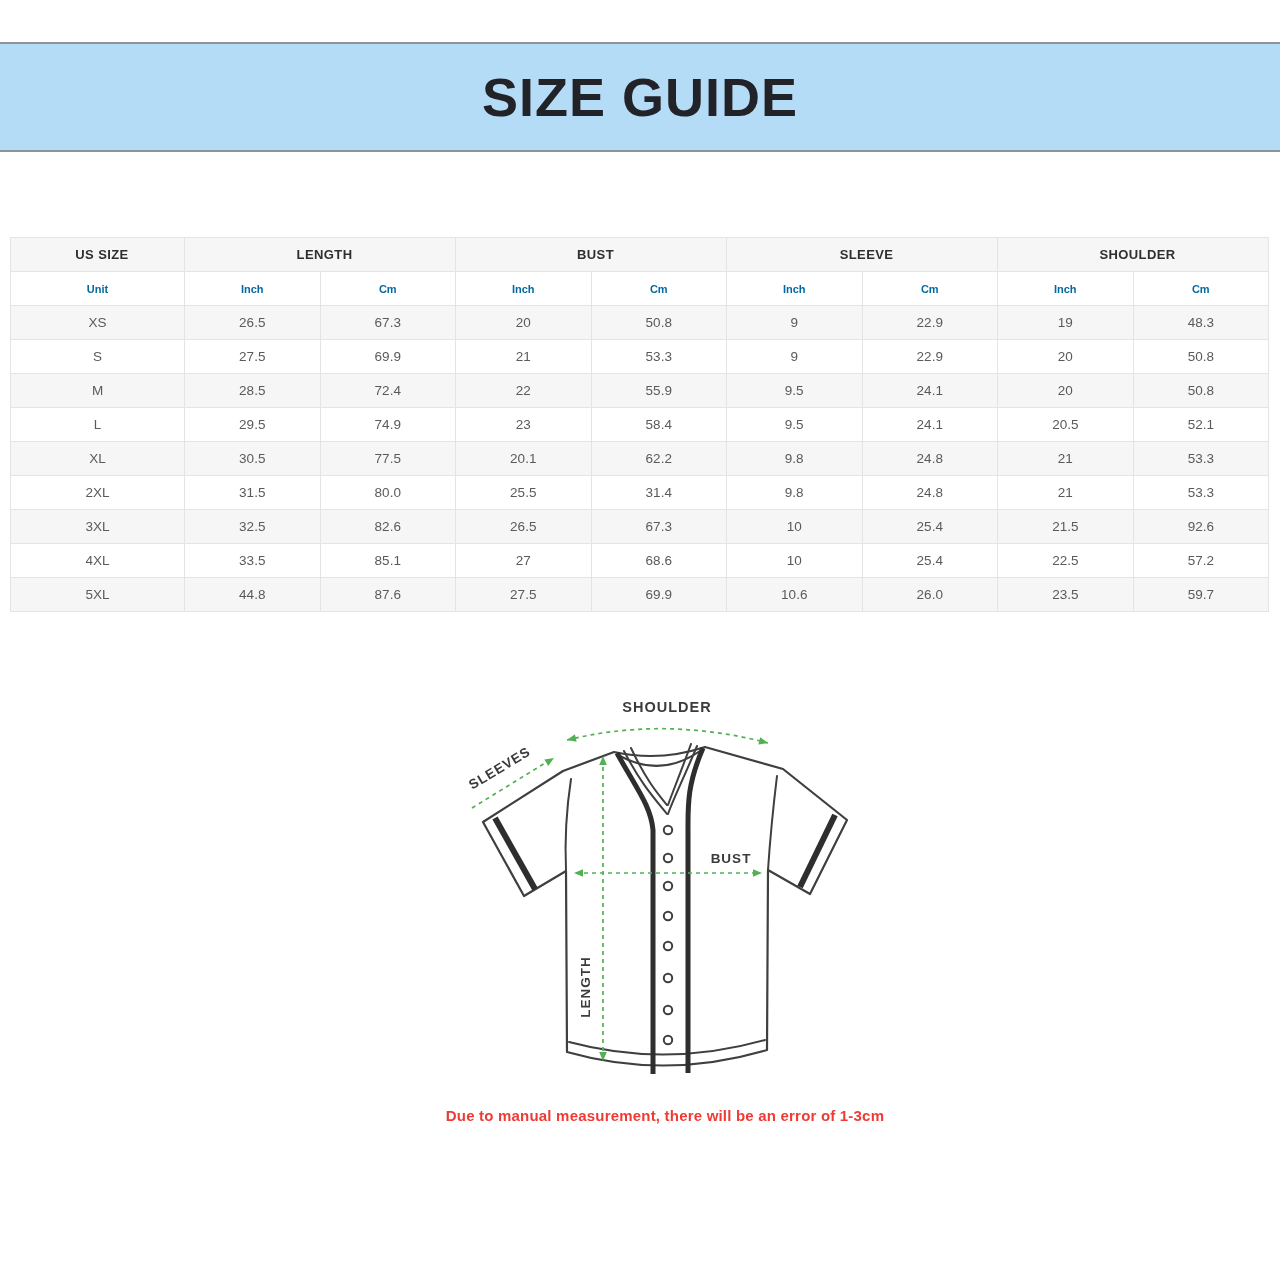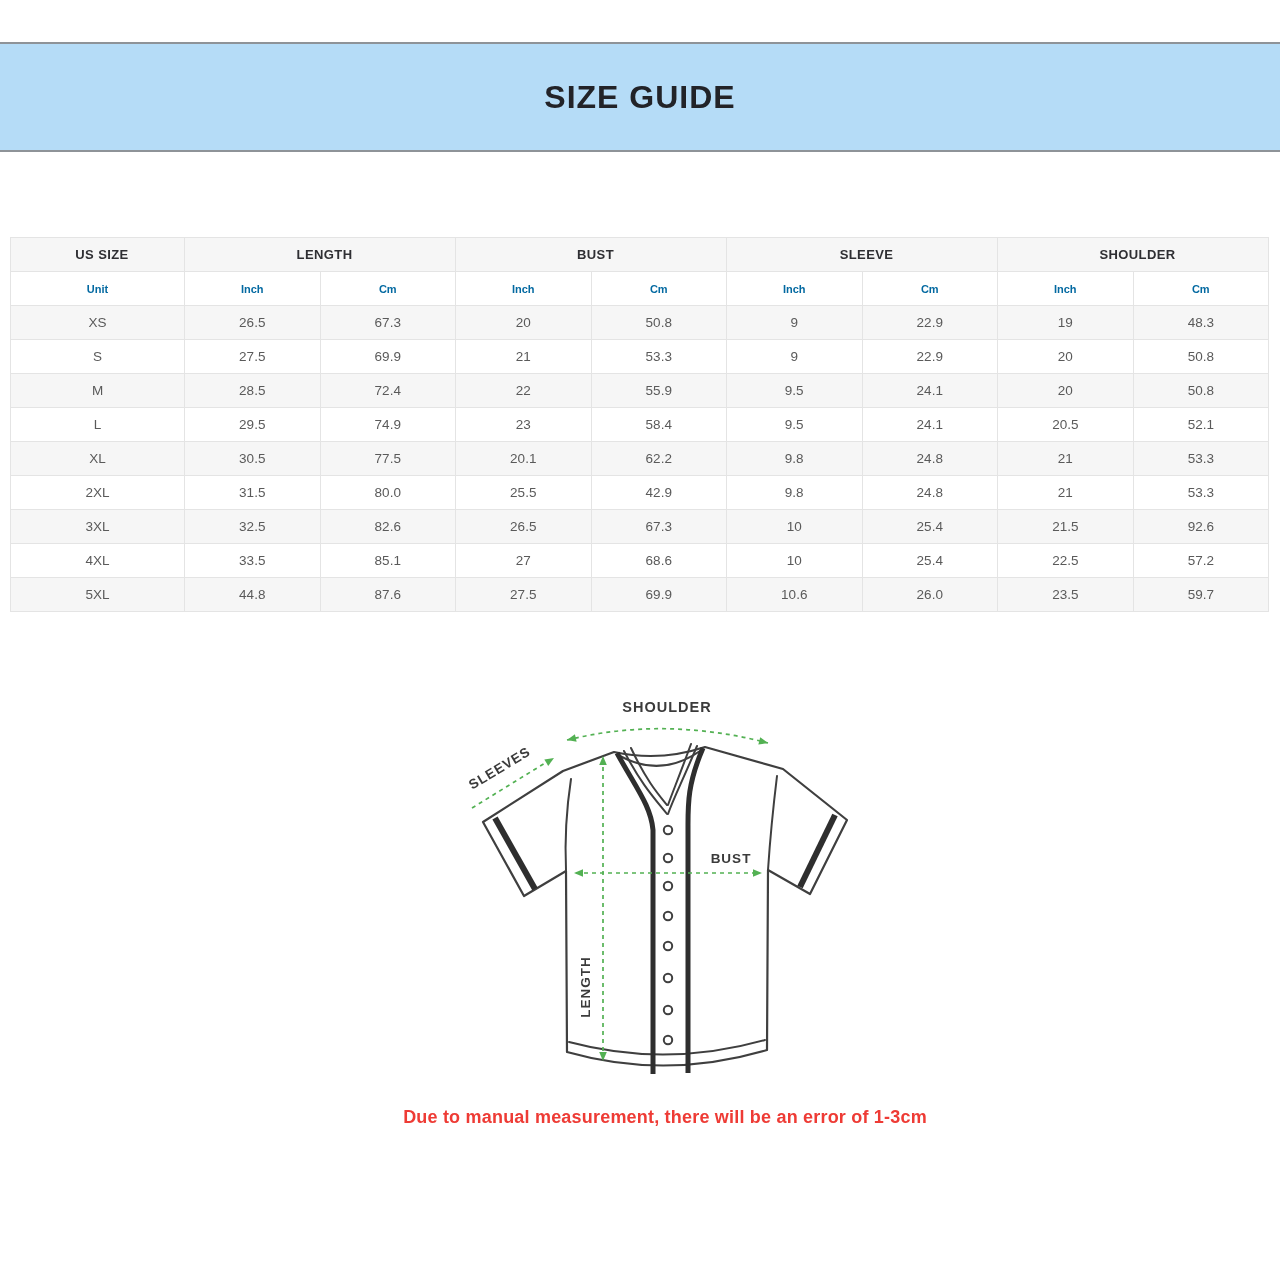--- a/index.html
+++ b/index.html
@@ -8,21 +8,21 @@
     font-family:"Liberation Sans","DejaVu Sans",sans-serif;overflow:hidden;
   }
   
   .banner{
     position:absolute;left:0;top:42px;width:1280px;height:110px;
     box-sizing:border-box;background:#b5dcf7;
     border-top:2px solid #8e9398;border-bottom:2px solid #8e9398;
     display:flex;align-items:center;justify-content:center;
   }
   .banner h1{
-    margin:2px;font-size:32px;font-weight:800;color:#222328;letter-spacing:1px;
+    margin:2px;font-size:54px;font-weight:800;color:#222328;letter-spacing:1px;
   }
   
   .size-table-wrap{position:absolute;left:10px;top:237px;width:1258px;}
   table.size-table{
     border-collapse:collapse;table-layout:fixed;width:1258px;background:#fff;
   }
   table.size-table th,table.size-table td{
     border:1px solid #e4e4e4;text-align:center;vertical-align:middle;padding:0;
   }
   tr.group-row th{
@@ -32,21 +32,21 @@
   tr.unit-row th{
     height:33px;font-size:11px;font-weight:700;color:#0369a1;background:#ffffff;
   }
   tbody.size-body td{height:33px;font-size:13.5px;color:#5a5a5a;}
   tbody.size-body tr:nth-child(odd){background:#f6f6f6;}
   tbody.size-body tr:nth-child(even){background:#ffffff;}
   
   .diagram{position:absolute;left:450px;top:690px;width:430px;height:402px;}
   .measure-note{
     position:absolute;left:50px;top:1107px;width:1230px;text-align:center;
-    font-size:18px;font-weight:700;color:#ee3b35;letter-spacing:.2px;
+    font-size:15px;font-weight:700;color:#ee3b35;letter-spacing:.2px;
   }
 </style>
 </head>
 <body>
 
 <div class="banner">
   <h1>SIZE GUIDE</h1>
 </div>
 
 <div class="size-table-wrap">
@@ -136,21 +136,21 @@
           <td>9.8</td>
           <td>24.8</td>
           <td>21</td>
           <td>53.3</td>
         </tr>
         <tr>
           <td>2XL</td>
           <td>31.5</td>
           <td>80.0</td>
           <td>25.5</td>
-          <td>42.9</td>
+          <td>31.4</td>
           <td>9.8</td>
           <td>24.8</td>
           <td>21</td>
           <td>53.3</td>
         </tr>
         <tr>
           <td>3XL</td>
           <td>32.5</td>
           <td>82.6</td>
           <td>26.5</td>

